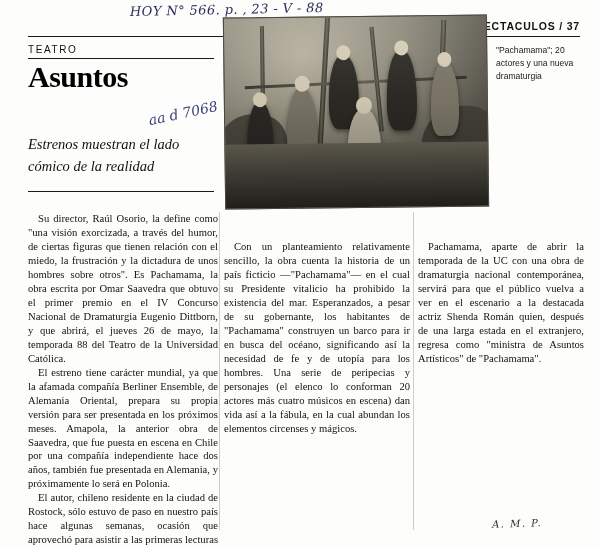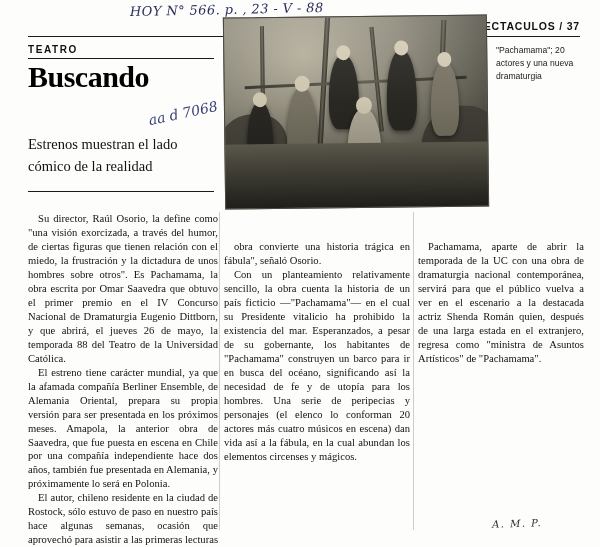--- a/index.html
+++ b/index.html
@@ -81,21 +81,21 @@
     background: #1a1a1a;
   }
 
   
   .kicker {
     position: absolute;
     left: 28px;
     top: 44px;
     font-family: "Liberation Sans", sans-serif;
     font-size: 10px;
-    font-weight: bold;
+    font-weight: normal;
     letter-spacing: 1.6px;
     color: #111;
   }
   .rule-kicker {
     position: absolute;
     left: 28px;
     width: 186px;
     top: 58px;
     height: 1px;
     background: #1a1a1a;
@@ -111,20 +111,21 @@
     line-height: 1.02;
     letter-spacing: -0.5px;
     color: #000;
   }
   .subhead {
     position: absolute;
     left: 28px;
     top: 133px;
     width: 190px;
     font-family: "Liberation Serif", serif;
+    font-style: italic;
     font-size: 14.5px;
     line-height: 1.55;
     color: #111;
   }
   .rule-sub {
     position: absolute;
     left: 28px;
     width: 186px;
     top: 191px;
     height: 1px;
@@ -253,21 +254,21 @@
   <div class="handwriting" id="hw-sign">A. M. P.</div>
 
   <div class="masthead">
     <div class="section-label">ARTE Y ESPECTACULOS / 37</div>
   </div>
   <div class="rule-top"></div>
 
   <div class="kicker">TEATRO</div>
   <div class="rule-kicker"></div>
   <div class="headline">
-    <span>Buscando</span><br>
+    <span>Asuntos</span><br>
   </div>
   <div class="subhead">Estrenos muestran el lado cómico de la realidad</div>
   <div class="rule-sub"></div>
 
   <div class="photo">
     <div class="sky"></div>
 
     <div class="pole" style="left:36px; top:8px; width:4px; height:118px;"></div>
     <div class="pole" style="left:96px; top:0px; width:5px; height:150px; transform:rotate(4deg);"></div>
     <div class="pole" style="left:150px; top:10px; width:4px; height:105px; transform:rotate(-5deg);"></div>
@@ -308,21 +309,20 @@
   <div class="sep-vert" id="sep-b"></div>
 
   <div class="col" id="col-1">
     <p class="first">Su director, Raúl Osorio, la define como "una visión exorcizada, a través del humor, de ciertas figuras que tienen relación con el miedo, la frustración y la dictadura de unos hombres sobre otros". Es Pachamama, la obra escrita por Omar Saavedra que obtuvo el primer premio en el IV Concurso Nacional de Dramaturgia Eugenio Dittborn, y que abrirá, el jueves 26 de mayo, la temporada 88 del Teatro de la Universidad Católica.</p>
     <p>El estreno tiene carácter mundial, ya que la afamada compañía Berliner Ensemble, de Alemania Oriental, prepara su propia versión para ser presentada en los próximos meses. Amapola, la anterior obra de Saavedra, que fue puesta en escena en Chile por una compañía independiente hace dos años, también fue presentada en Alemania, y próximamente lo será en Polonia.</p>
     <p>El autor, chileno residente en la ciudad de Rostock, sólo estuvo de paso en nuestro país hace algunas semanas, ocasión que aprovechó para asistir a las primeras lecturas de Pachamama junto al elenco de la UC.</p>
 
   </div>
 
   <div class="col" id="col-2">
-    <p class="first">obra convierte una historia trágica en fábula", señaló Osorio.</p>
     <p>Con un planteamiento relativamente sencillo, la obra cuenta la historia de un país ficticio —"Pachamama"— en el cual su Presidente vitalicio ha prohibido la existencia del mar. Esperanzados, a pesar de su gobernante, los habitantes de "Pachamama" construyen un barco para ir en busca del océano, significando así la necesidad de fe y de utopía para los hombres. Una serie de peripecias y personajes (el elenco lo conforman 20 actores más cuatro músicos en escena) dan vida así a la fábula, en la cual abundan los elementos circenses y mágicos.</p>
   </div>
 
   <div class="col" id="col-3">
     <p class="first">Pachamama, aparte de abrir la temporada de la UC con una obra de dramaturgia nacional contemporánea, servirá para que el público vuelva a ver en el escenario a la destacada actriz Shenda Román quien, después de una larga estada en el extranjero, regresa como "ministra de Asuntos Artísticos" de "Pachamama".</p>
   </div>
 
 </div>
 
 </body></html>

